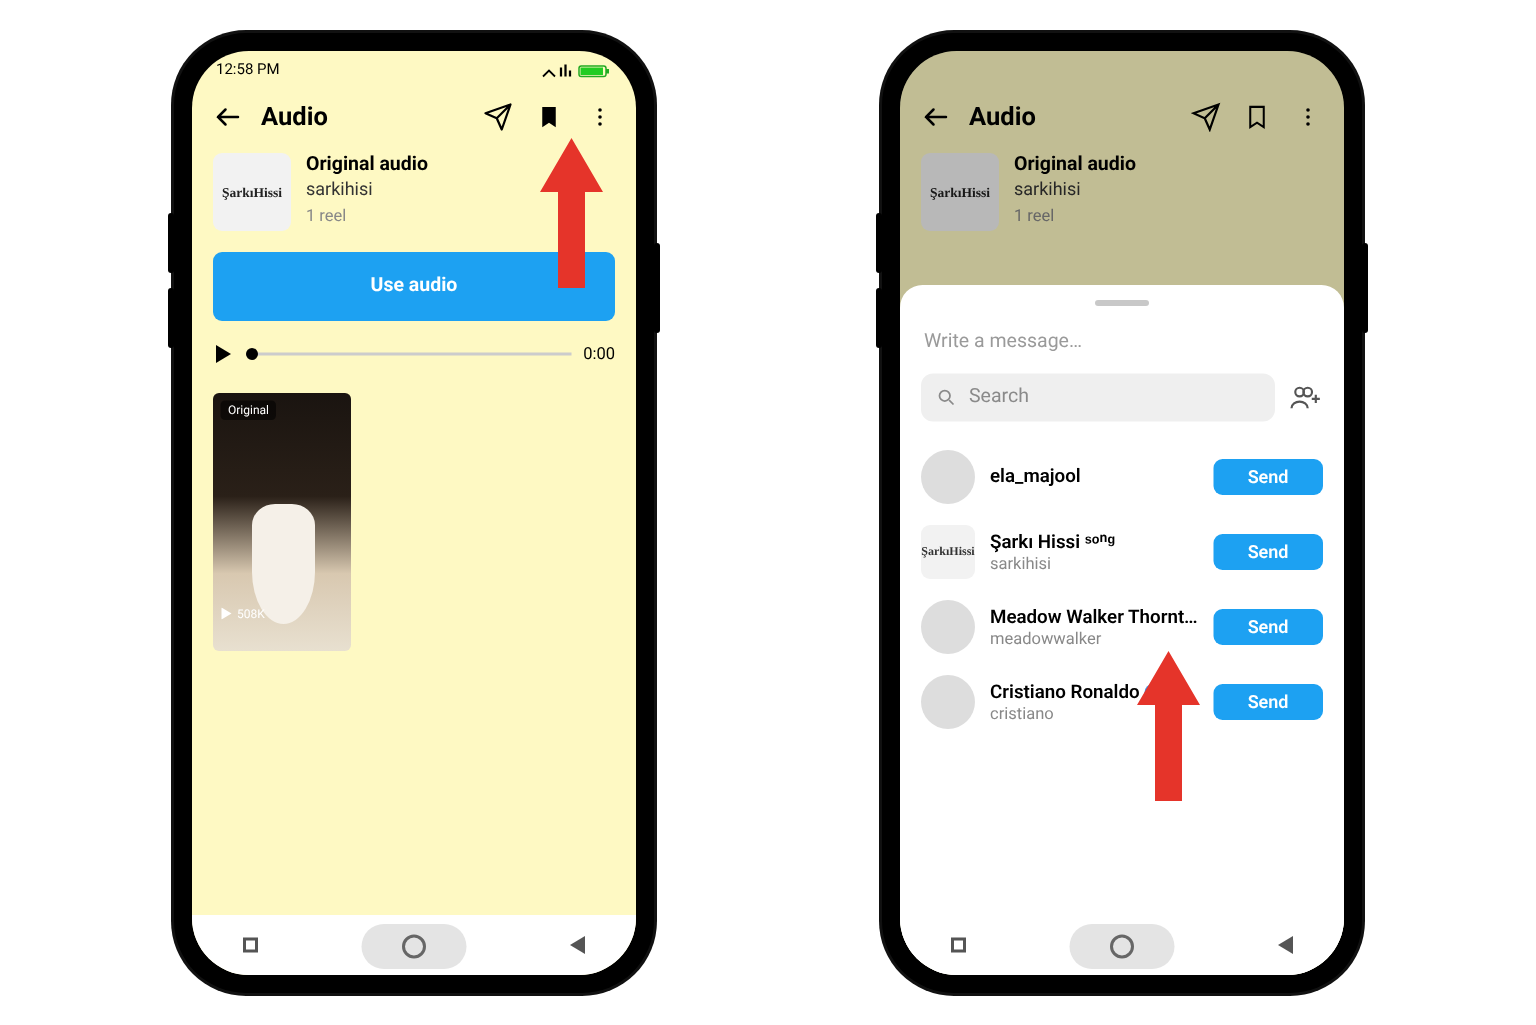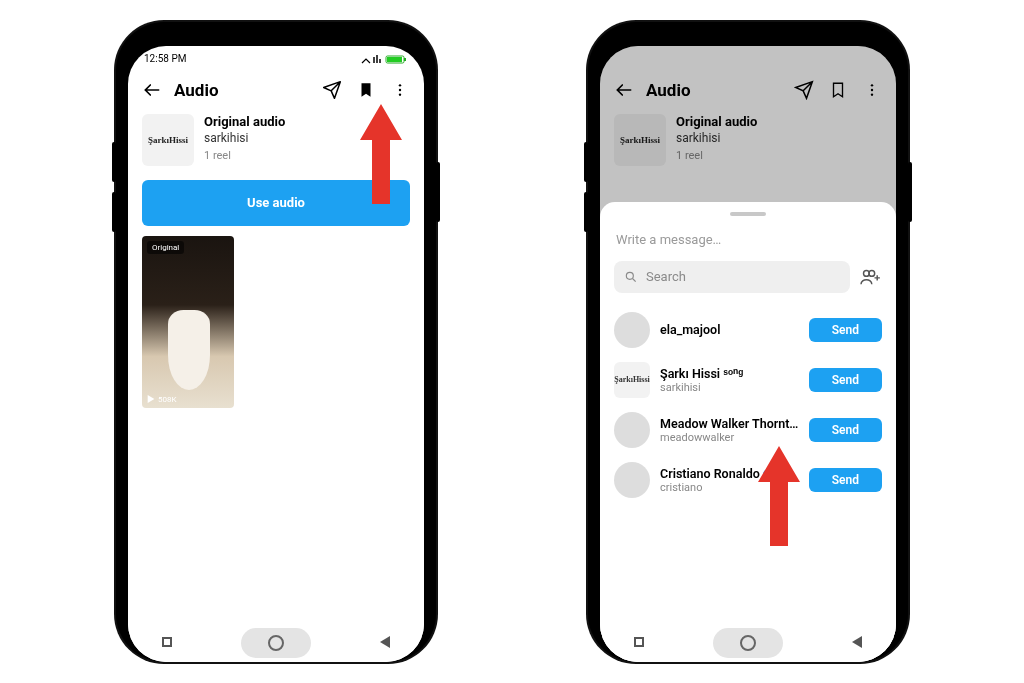--- a/index.html
+++ b/index.html
@@ -25,25 +25,25 @@
   .side-btn.l1 { left:-4px; top:120px; width:4px; height:40px; }
   .side-btn.l2 { left:-4px; top:170px; width:4px; height:40px; }
   .side-btn.r1 { right:-4px; top:140px; width:4px; height:60px; }
   .notch {
     position:absolute; top:12px; left:50%; transform:translateX(-50%);
     width:130px; height:26px; background:#000;
     border-bottom-left-radius:16px; border-bottom-right-radius:16px;
   }
   .screen {
     width:100%; height:100%;
-    background:#ffffff;
+    background:#fef9c3;
     border-radius:38px;
     overflow:hidden;
     position:relative;
-    display:flex; flex-direction:column;margin-top:12px;
+    display:flex; flex-direction:column;
   }
   .screen.dim::before {
     content:""; position:absolute; inset:0; background:rgba(0,0,0,.24); z-index:1; pointer-events:none;
   }
   .status-bar {
     height:26px; display:flex; justify-content:space-between; align-items:center;
     padding:0 14px; font-size:10px; color:#000;
   }
   .status-bar .left { margin-left:2px; }
   .status-bar .right svg { vertical-align:middle; }
@@ -69,21 +69,21 @@
   }
   .player { display:flex; align-items:center; gap:8px; padding:4px 14px 10px; font-size:11px; }
   .track { flex:1; height:2px; background:#ccc; position:relative; }
   .track::before { content:""; position:absolute; left:0; top:-3px; width:8px; height:8px; background:#000; border-radius:50%; }
   .reel-thumb {
     margin:4px 0 0 14px; width:92px; height:172px; border-radius:4px;
     background: linear-gradient(180deg,#1a1410 0%, #2a2018 40%, #d8c8b0 70%, #e8e0d0 100%);
     position:relative; overflow:hidden;
   }
   .reel-thumb .badge { position:absolute; top:5px; left:5px; background:rgba(0,0,0,.55); color:#fff; font-size:8px; padding:2px 5px; border-radius:3px; }
-  .reel-thumb .views { position:absolute; bottom:4px; left:5px; color:#fff; font-size:8px; display:flex; align-items:center; gap:3px;}
+  .reel-thumb .views { position:absolute; bottom:20px; left:5px; color:#fff; font-size:8px; display:flex; align-items:center; gap:3px;}
   .reel-thumb .figure {
     position:absolute; bottom:18px; left:26px; width:42px; height:80px;
     background:#f5f0e8; border-radius:22px 22px 30px 30px / 20px 20px 50px 50px;
   }
   .navbar {
     position:absolute; bottom:0; left:0; right:0; height:40px;
     display:flex; align-items:center; justify-content:space-around;
     background:#fff;
   }
   .home-pill {
@@ -176,20 +176,29 @@
       <div class="cover">ŞarkıHissi</div>
       <div class="audio-meta">
         <div class="t1">Original audio</div>
         <div class="t2">sarkihisi</div>
         <div class="t3">1 reel</div>
       </div>
     </div>
 
     <div class="use-btn">Use audio</div>
 
+    <div class="player">
+      <div class="icon-btn" style="width:14px">
+        <svg width="12" height="12" viewBox="0 0 10 12">
+            <path d="M0 0v12l10-6z" fill="#000"></path>
+          </svg>
+      </div>
+      <div class="track"></div>
+      <span>0:00</span>
+    </div>
 
     <div class="reel-thumb">
       <div class="badge">Original</div>
       <div class="figure"></div>
       <div class="views">
         <svg width="8" height="8" viewBox="0 0 10 12">
             <path d="M0 0v12l10-6z" fill="#fff"></path>
           </svg>
         <span>508K</span>
       </div>

